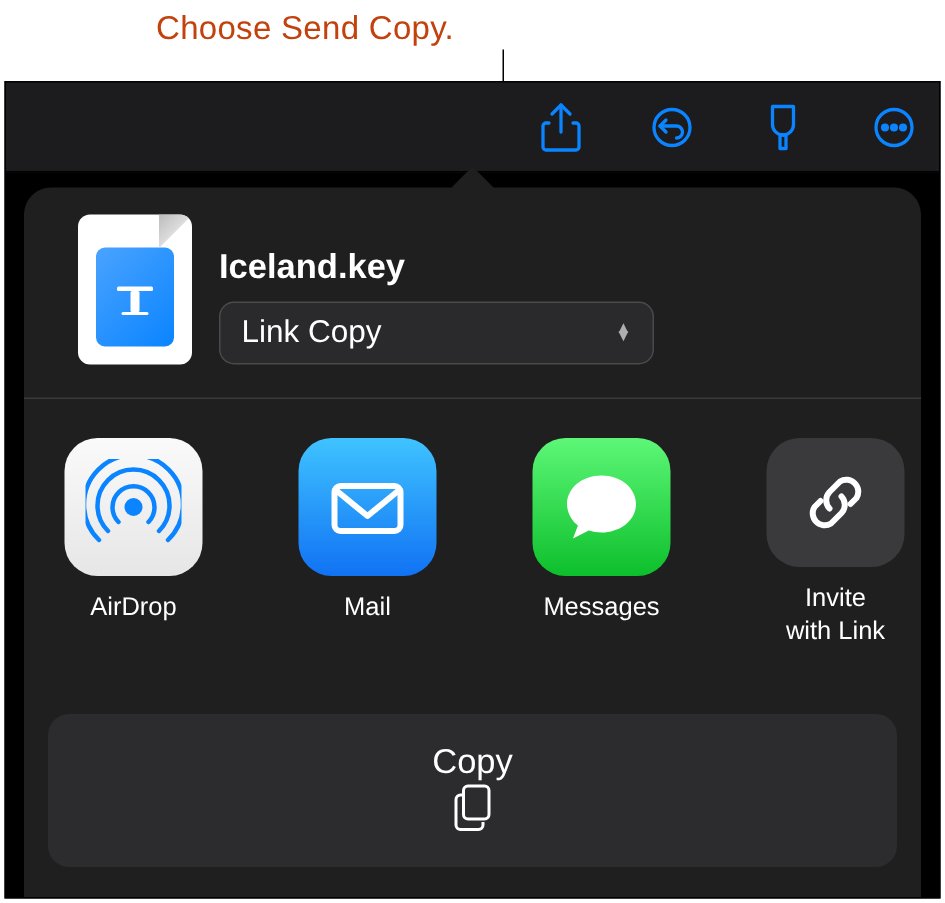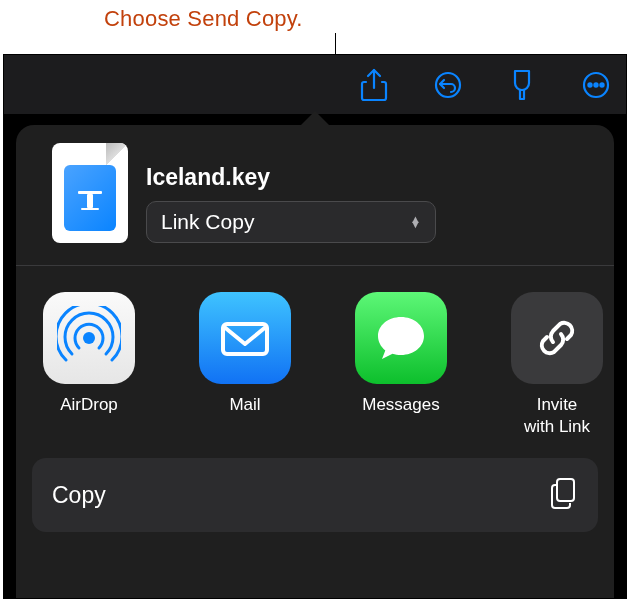--- a/index.html
+++ b/index.html
@@ -155,21 +155,22 @@
     .actions {
       padding: 0 16px 20px 16px;
     }
     .action-row {
       background: #2c2c2e;
       border-radius: 14px;
       display: flex;
       justify-content: space-between;
       align-items: center;
       padding: 18px 20px;
-      margin-top: 0;
+      margin-top: 24px;
+      flex-direction: column;
     }
     .action-label { color: #fff; font-size: 23px; }
     .action-icon { color: #fff; }
   </style>
 </head>
 <body>
 
 <div class="callout-label">Choose Send Copy.</div>
 <div class="callout-line"></div>
 

